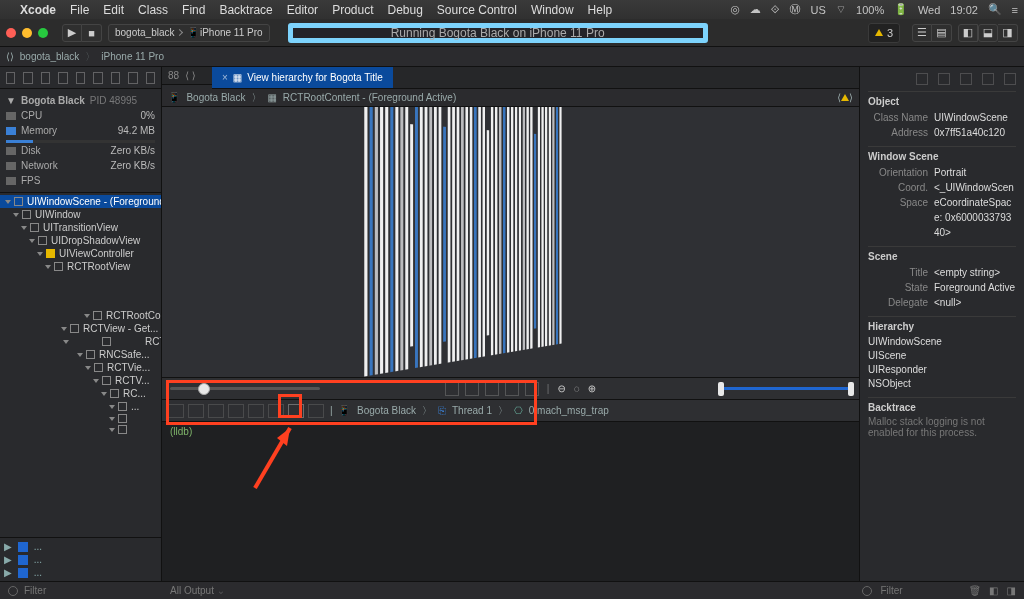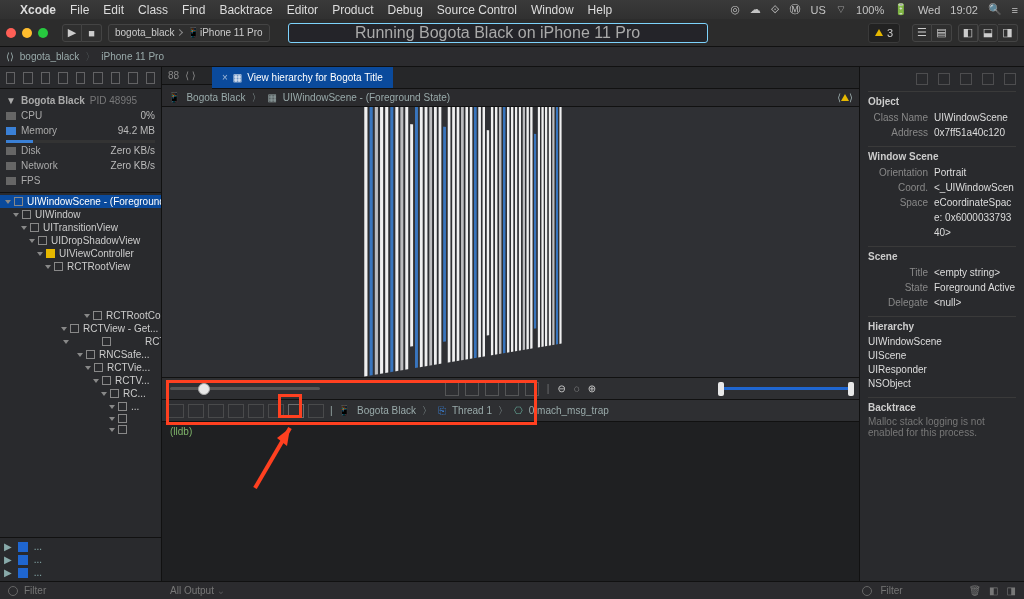--- a/index.html
+++ b/index.html
@@ -13,21 +13,21 @@
 
 
 .toolbar { height: 28px; background: #2c2c2c; border-bottom: 1px solid #111; display: flex; align-items: center; padding: 0 6px; gap: 6px; }
 .traffic { display: flex; gap: 6px; margin-right: 8px; }
 .traffic b { width: 10px; height: 10px; border-radius: 50%; display: block; }
 .traffic .r { background:#ff5f56;} .traffic .y{background:#ffbd2e;} .traffic .g{background:#27c93f;}
 .tb-btn { width: 20px; height: 18px; border:1px solid #444; border-radius:3px; display:flex; align-items:center; justify-content:center; background:#2f2f2f; }
 .tb-seg { display:flex; }
 .tb-seg .tb-btn:first-child{border-radius:3px 0 0 3px}
 .tb-seg .tb-btn:last-child{border-radius:0 3px 3px 0; border-left:none}
-.status-pill { flex:1; max-width:420px; height:20px; background:#242429; border:1px solid #7dd3fc; border-radius:3px; display:flex; align-items:center; justify-content:center; font-size:16px; color:#aaa; margin:0 12px; }
+.status-pill { flex:1; max-width:420px; height:20px; background:#242429; border:5px solid #7dd3fc; border-radius:3px; display:flex; align-items:center; justify-content:center; font-size:12px; color:#aaa; margin:0 12px; }
 .warn-badge { margin-left:auto; background:#222; border:1px solid #3a3a3a; border-radius:3px; height:20px; padding:0 6px; display:flex; align-items:center; gap:4px; }
 .warn-badge i{width:0;height:0;border-left:4px solid transparent;border-right:4px solid transparent;border-bottom:7px solid #e6b800;display:block}
 
 .crumbs { height: 20px; background:#2b2b2e; border-bottom:1px solid #111; display:flex; align-items:center; font-size:10px; color:#9aa; padding:0 6px; gap:6px;}
 .crumbs .sep{opacity:.4}
 
 
 .cols { display:flex; height: calc(599px - 19px - 28px - 20px - 18px); }
 .leftbar { width: 162px; background:#292a2d; border-right:1px solid #111; display:flex; flex-direction:column; }
 .nav-icons { height:22px; border-bottom:1px solid #111; display:flex; gap:8px; align-items:center; padding:0 6px; }
@@ -340,21 +340,21 @@
         <span class="x">×</span>
         <span>▦</span>
         <span>View hierarchy for Bogota Title</span>
       </div>
     </div>
     <div class="subcrumbs">
       <span>📱</span>
         <span>Bogota Black</span>
         <span class="sep">〉</span>
       <span>▦</span>
-        <span>UIWindowScene - (Foreground State)</span>
+        <span>RCTRootContent - (Foreground Active)</span>
       <span style="margin-left:auto">⟨<i style="width:0;height:0;border-left:4px solid transparent;border-right:4px solid transparent;border-bottom:7px solid #e6b800;display:inline-block"></i>⟩</span>
     </div>
     <div class="canvas3d">
       <div class="layers3d">
         <b></b>
           <b class="blue"></b>
           <b class="dk"></b>
           <b></b>
           <b></b>
           <b class="blue"></b>

